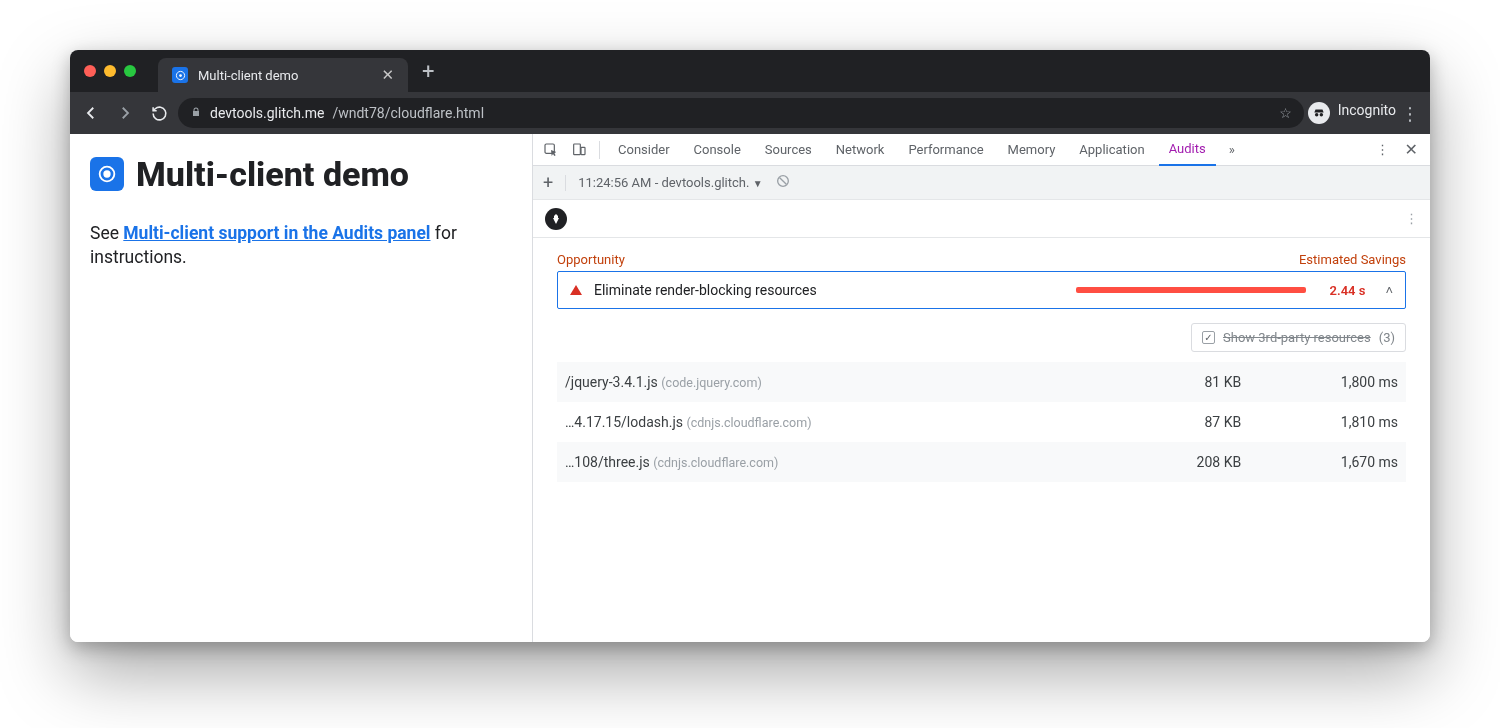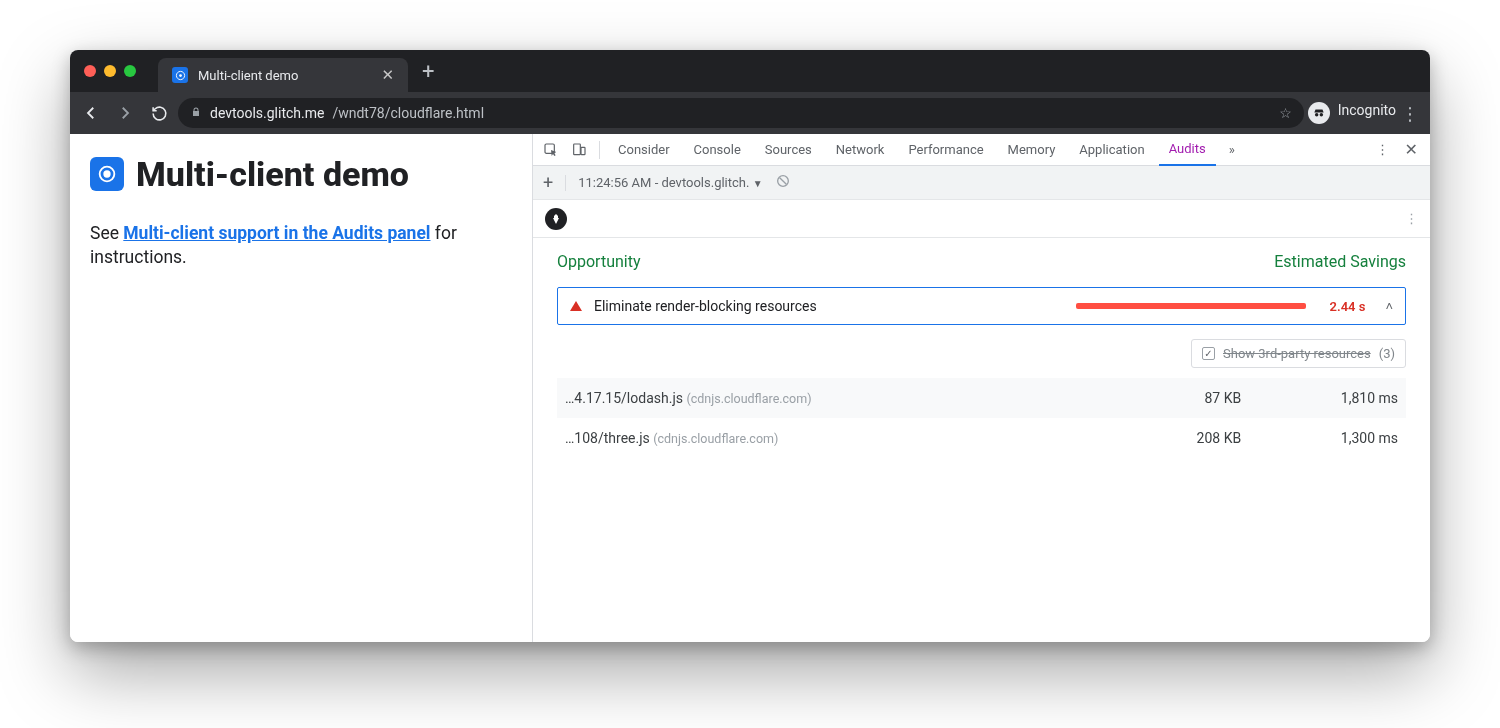--- a/index.html
+++ b/index.html
@@ -52,21 +52,21 @@
   .dt-tab.active { color:#a21caf; border-bottom: 2px solid #1a73e8; }
   .dt-tabs .spacer { flex:1; }
   .dt-tabs .closebtn { font-size:16px; color:#5f6368; padding:0 6px; }
   .dt-sub { height: 34px; border-bottom:1px solid #e4e6e8; background:#f1f3f4; display:flex; align-items:center; padding:0 10px; gap:12px; color:#5f6368; font-size:13px; }
   .dt-sub .plus { font-size:18px; }
   .dt-sub .chev { font-size:10px; }
   .dt-url { height: 38px; border-bottom:1px solid #e4e6e8; display:flex; align-items:center; padding: 0 12px; gap:10px; font-size:13px; color:#3c4043; }
   .dt-url .badge { width:22px; height:22px; border-radius:50%; background:#202124; display:flex; align-items:center; justify-content:center; color:#fff; font-size:12px; }
   .dt-url .mkebab { margin-left:auto; color:#9aa0a6; }
   .audit { padding: 14px 24px 0 24px; font-size:13px; color:#3c4043; }
-  .aud-head { display:flex; color:#15803d; font-size:16px; margin-bottom:16px; }
+  .aud-head { display:flex; color:#c2410c; font-size:13px; margin-bottom:4px; }
   .aud-head .r { margin-left:auto; }
   .opportunity { border:1px solid #1a73e8; border-radius:2px; padding:10px 12px; display:flex; align-items:center; gap:12px; }
   .tri { width:0; height:0; border-left:6px solid transparent; border-right:6px solid transparent; border-bottom:10px solid #d93025; }
   .opportunity .title { font-size:14px; color:#202124; }
   .opportunity .bar { margin-left:auto; width:230px; height:6px; background:#ff4e42; border-radius:2px; }
   .opportunity .time { color:#d93025; font-weight:600; margin-left:12px; }
   .opportunity .chev { color:#5f6368; margin-left:8px; }
   .desc { padding: 14px 20px 6px 28px; color:#5f6368; font-size:14px; line-height:1.5; }
   .desc a { color:#1a73e8; text-decoration:underline; }
   .thirdparty { margin: 14px 0 10px auto; width: fit-content; border:1px solid #dadce0; border-radius:3px; padding:6px 10px; display:flex; align-items:center; gap:8px; color:#80868b; font-size:13px; }
@@ -223,28 +223,33 @@
           </div>
           <div class="thirdparty">
             <span class="cb">✓</span>
             <span class="lbl">Show 3rd-party resources</span>
             <span>(3)</span>
           </div>
 
           <table class="res">
             <tbody>
             <tr class="row">
+              <td><span>/jquery-3.4.1.js</span> <span class="muted">(code.jquery.com)</span></td>
+              <td class="r">81 KB</td>
+              <td class="r">1,800 ms</td>
+            </tr>
+            <tr class="row">
               <td><span>…4.17.15/lodash.js</span> <span class="muted">(cdnjs.cloudflare.com)</span></td>
               <td class="r">87 KB</td>
               <td class="r">1,810 ms</td>
             </tr>
             <tr class="row">
               <td><span>…108/three.js</span> <span class="muted">(cdnjs.cloudflare.com)</span></td>
               <td class="r">208 KB</td>
-              <td class="r">1,300 ms</td>
+              <td class="r">1,670 ms</td>
             </tr>
           </tbody>
             </table>
         </div>
       </div>
     </div>
   </div>
 </div>
 
 </body></html>

